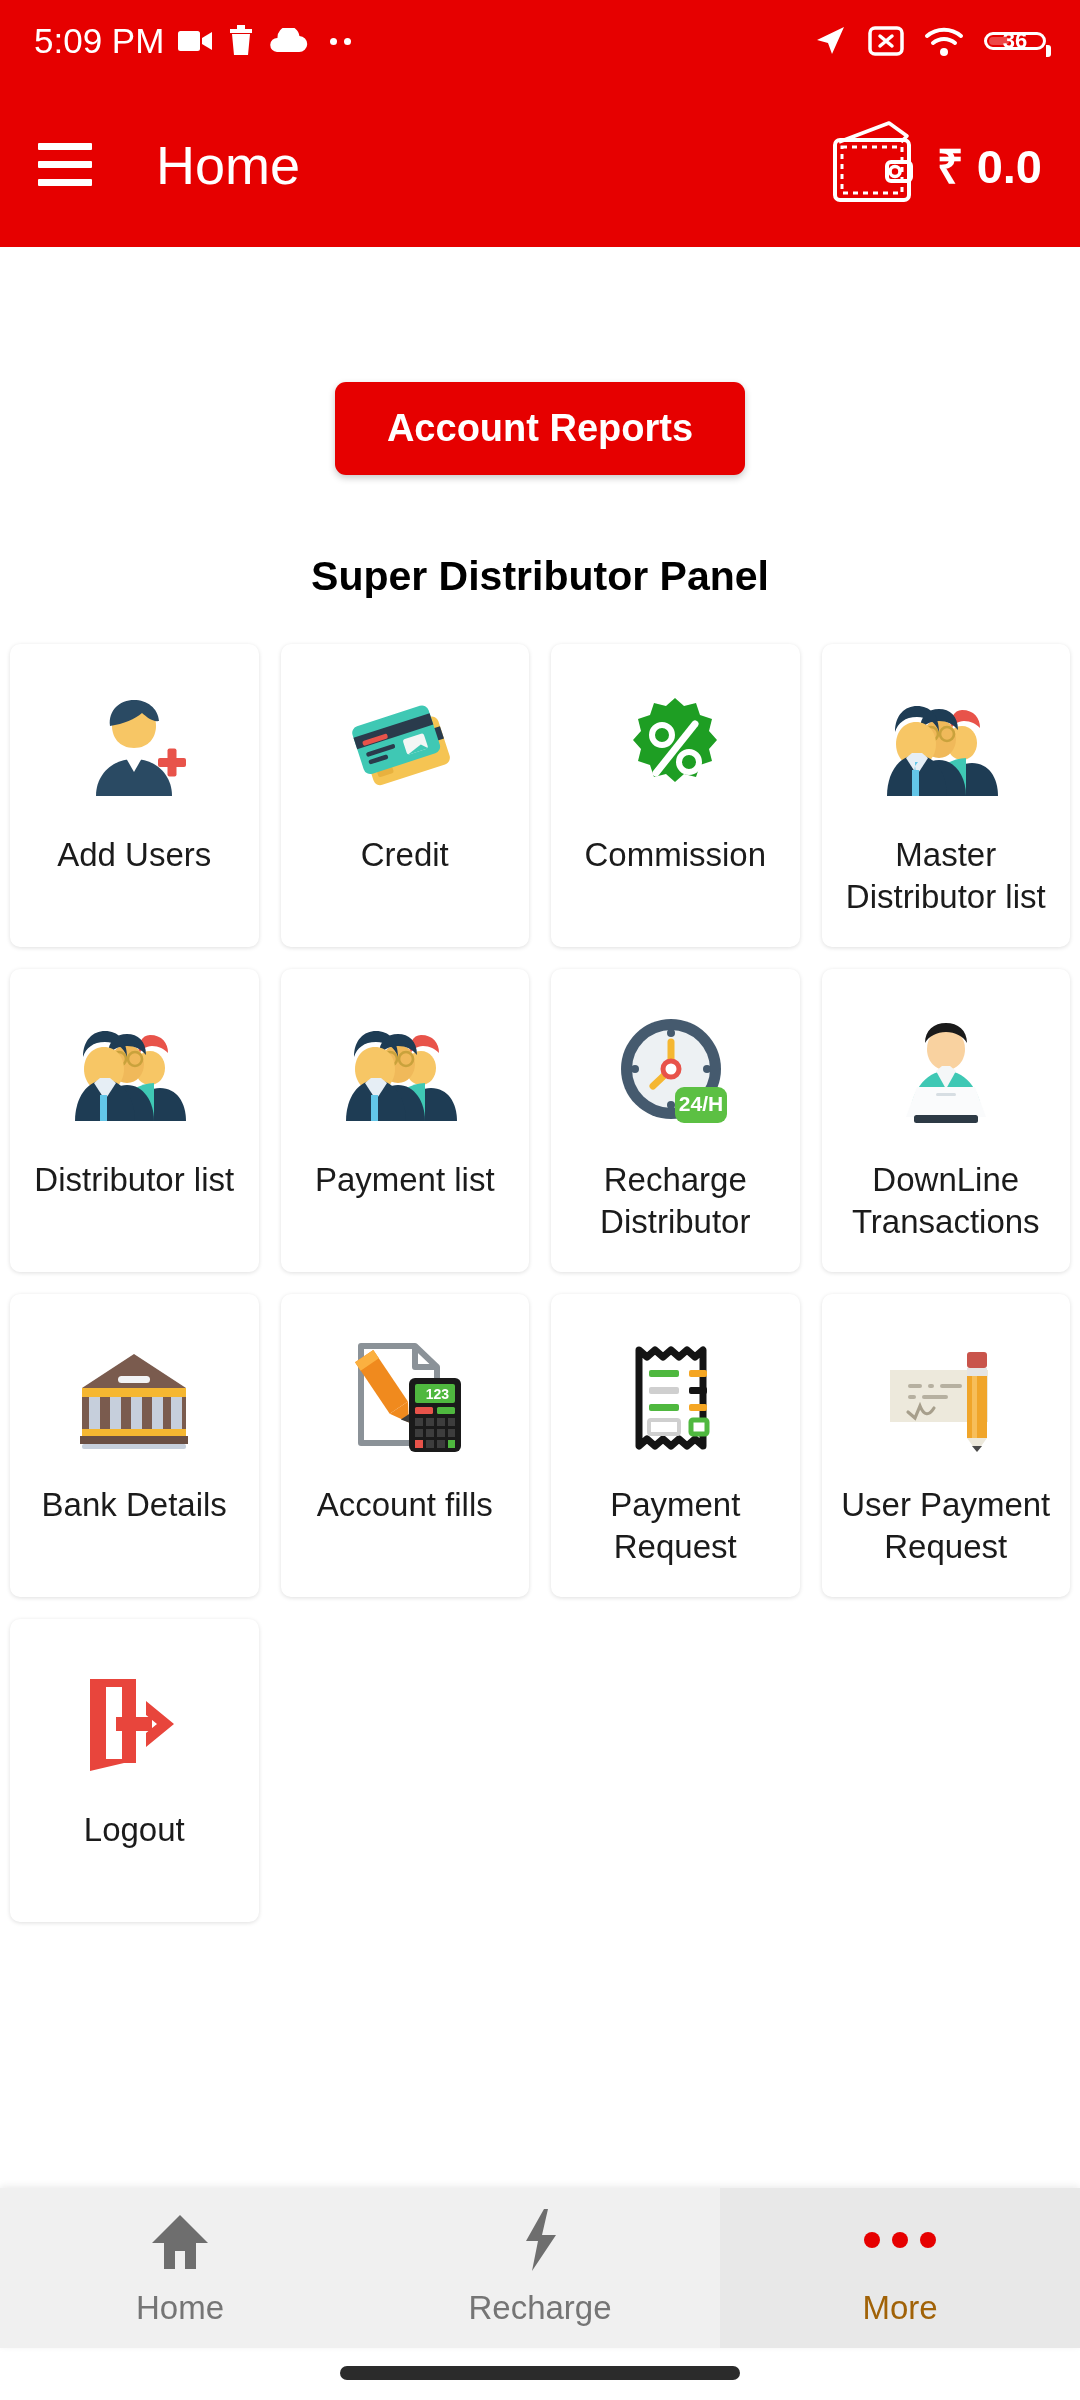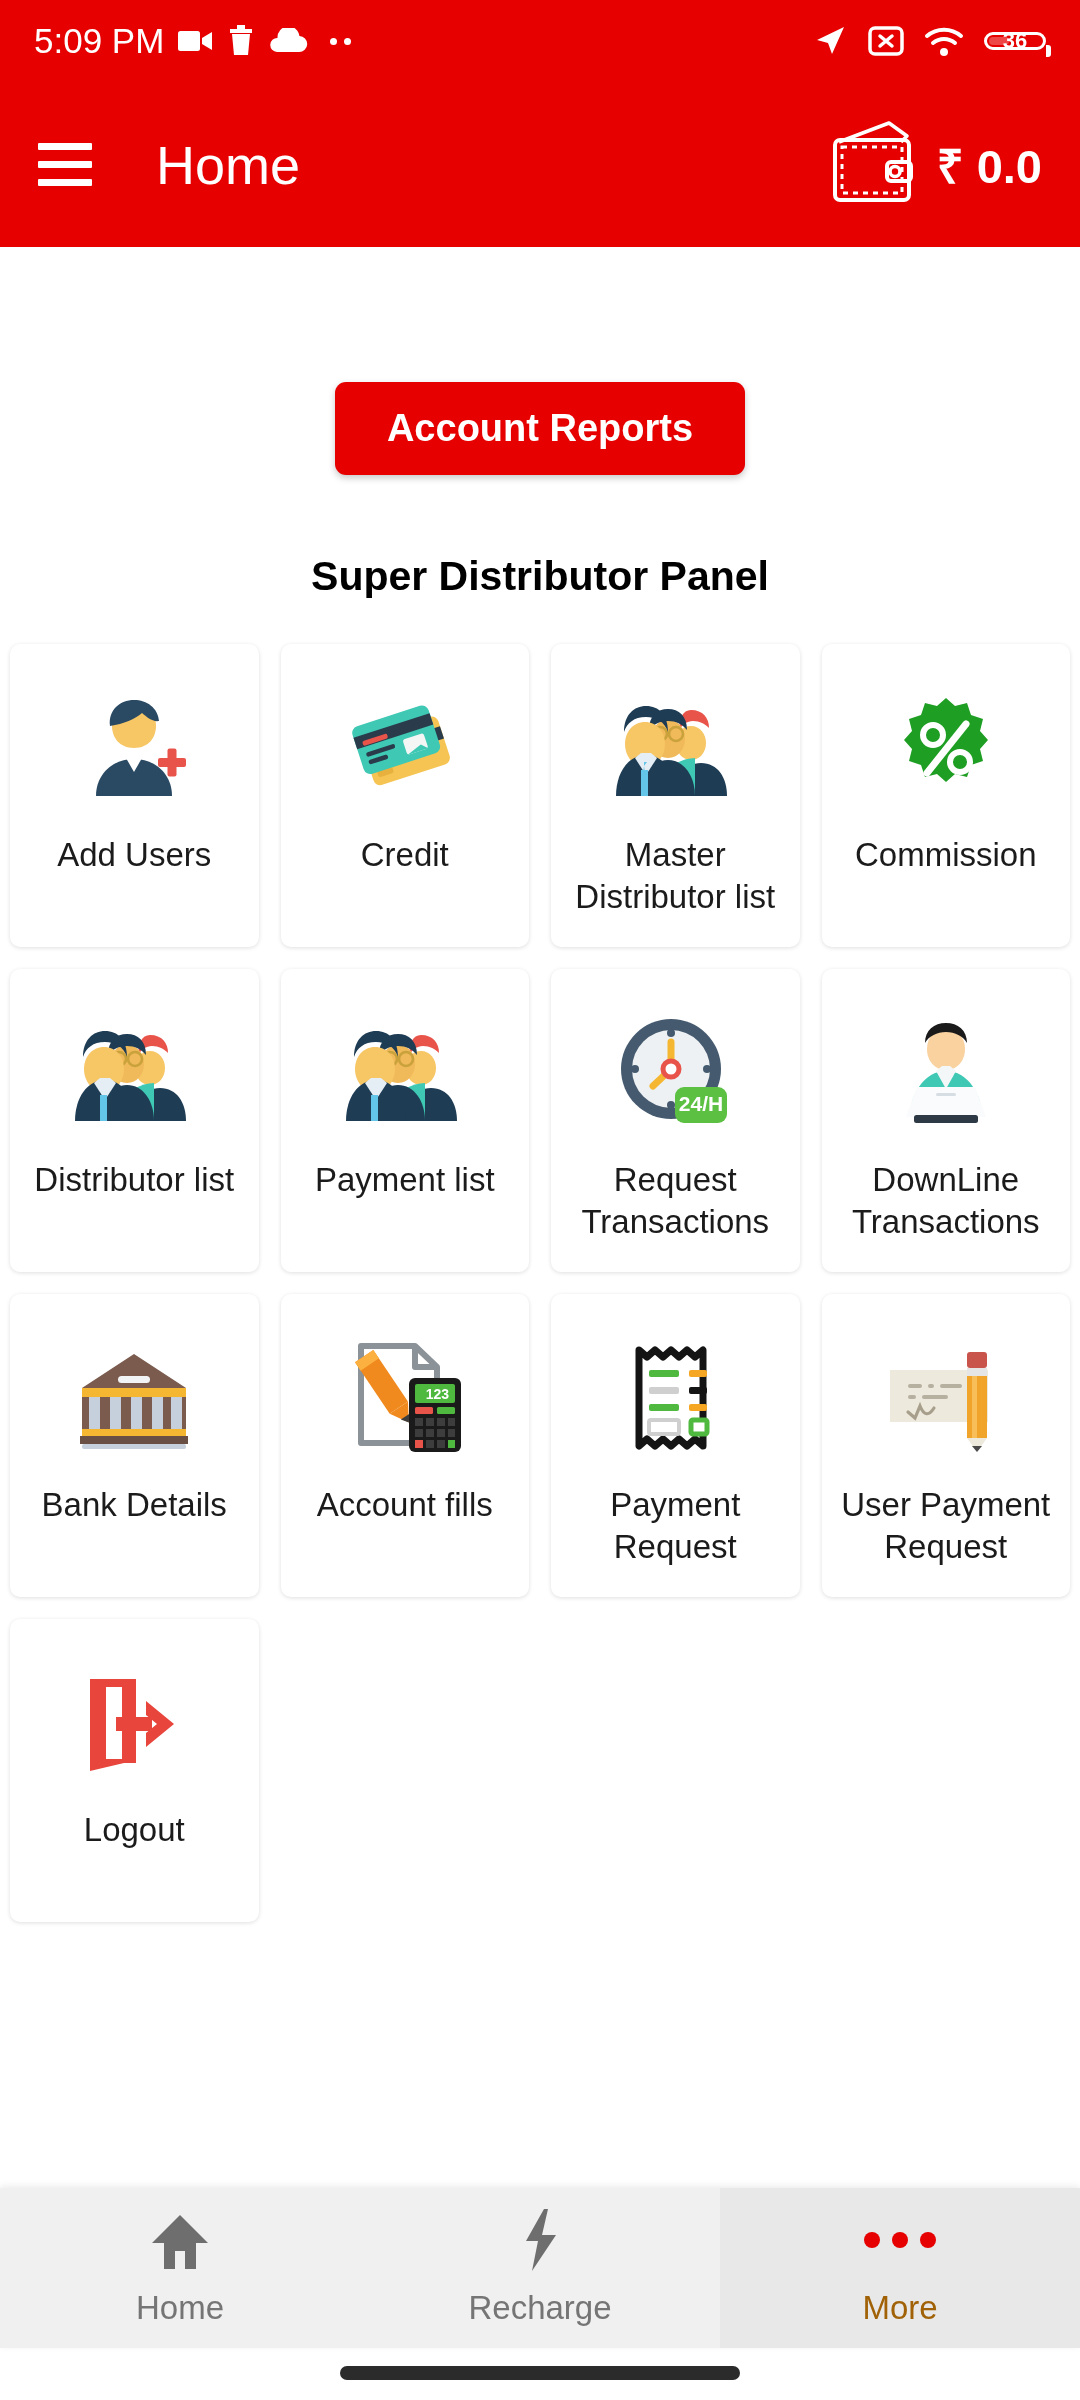--- a/index.html
+++ b/index.html
@@ -225,20 +225,32 @@
               <rect x="22" y="50" width="80" height="12" fill="#2A3B4C"></rect>
               <rect x="29" y="68" width="30" height="4.5" rx="2" fill="#2A3B4C"></rect>
               <rect x="29" y="76" width="20" height="4.5" rx="2" fill="#2A3B4C"></rect>
               <rect x="68" y="67" width="22" height="16" rx="2.5" fill="#F3F6F5"></rect>
               <path d="M68 83 l22 0 -6-6 z" fill="#3FC8B4"></path>
               <rect x="29" y="56" width="26" height="5" rx="2" fill="#E8534A"></rect>
             </g>
           </svg>
         </div>
         <div class="tile-label">Credit</div>
+      </div>
+
+      <div class="tile">
+        <div class="tile-icon">
+          <svg viewBox="0 0 124 124">
+            <path d="M62 12 l9 8 12-3 4 12 12 4 -3 12 8 9 -8 9 3 12 -12 4 -4 12 -12-3 -9 8 -9-8 -12 3 -4-12 -12-4 3-12 -8-9 8-9 -3-12 12-4 4-12 12 3z" fill="#1E9E23"></path>
+            <circle cx="49" cy="49" r="10" fill="none" stroke="#fff" stroke-width="6"></circle>
+            <circle cx="76" cy="76" r="10" fill="none" stroke="#fff" stroke-width="6"></circle>
+            <path d="M82 38 L43 87" stroke="#fff" stroke-width="7" stroke-linecap="round"></path>
+          </svg>
+        </div>
+        <div class="tile-label">Commission</div>
       </div>
 
       <div class="tile">
         <div class="tile-icon">
           <svg viewBox="0 0 124 124">
             <path d="M78 40 c-9 0-15 8-15 17 0 9 6 17 15 17 s15-8 15-17 c0-9-6-17-15-17z" fill="#F7C665"></path>
             <path d="M78 24 c12 0 18 8 18 18 -4-4 -9-7 -16-7 -6 0 -11 4 -13 8 -2-10 3-19 11-19z" fill="#E8534A"></path>
             <path d="M62 110 c0-18 9-33 26-33 s26 15 26 33z" fill="#1E3C54"></path>
             <path d="M62 78 c6-4 14-6 20-6 l0 38 -20 0z" fill="#3FC8B4"></path>
             <path d="M55 34 c-10 0-17 8-17 19 0 10 7 19 17 19 s17-9 17-19 c0-11-7-19-17-19z" fill="#F0B95A"></path>
@@ -254,32 +266,20 @@
             <path d="M31 80 l3-4 h-3z M31 80 l-2 14 4 0 -2-14z" fill="#63C6E8"></path>
             <rect x="28" y="84" width="7" height="26" fill="#63C6E8"></rect>
           </svg>
         </div>
         <div class="tile-label">Master Distributor list</div>
       </div>
 
       <div class="tile">
         <div class="tile-icon">
           <svg viewBox="0 0 124 124">
-            <path d="M62 12 l9 8 12-3 4 12 12 4 -3 12 8 9 -8 9 3 12 -12 4 -4 12 -12-3 -9 8 -9-8 -12 3 -4-12 -12-4 3-12 -8-9 8-9 -3-12 12-4 4-12 12 3z" fill="#1E9E23"></path>
-            <circle cx="49" cy="49" r="10" fill="none" stroke="#fff" stroke-width="6"></circle>
-            <circle cx="76" cy="76" r="10" fill="none" stroke="#fff" stroke-width="6"></circle>
-            <path d="M82 38 L43 87" stroke="#fff" stroke-width="7" stroke-linecap="round"></path>
-          </svg>
-        </div>
-        <div class="tile-label">Commission</div>
-      </div>
-
-      <div class="tile">
-        <div class="tile-icon">
-          <svg viewBox="0 0 124 124">
             <path d="M78 40 c-9 0-15 8-15 17 0 9 6 17 15 17 s15-8 15-17 c0-9-6-17-15-17z" fill="#F7C665"></path>
             <path d="M78 24 c12 0 18 8 18 18 -4-4 -9-7 -16-7 -6 0 -11 4 -13 8 -2-10 3-19 11-19z" fill="#E8534A"></path>
             <path d="M62 110 c0-18 9-33 26-33 s26 15 26 33z" fill="#1E3C54"></path>
             <path d="M62 78 c6-4 14-6 20-6 l0 38 -20 0z" fill="#3FC8B4"></path>
             <path d="M55 34 c-10 0-17 8-17 19 0 10 7 19 17 19 s17-9 17-19 c0-11-7-19-17-19z" fill="#F0B95A"></path>
             <path d="M36 44 c0-14 8-21 19-21 11 0 19 7 19 21 -5-6 -11-9 -19-9 -8 0-14 3-19 9z" fill="#1E3C54"></path>
             <path d="M28 110 c0-20 11-36 27-36 s27 16 27 36z" fill="#1E3C54"></path>
             <circle cx="47" cy="48" r="7" fill="none" stroke="#C9A23C" stroke-width="2.6"></circle>
             <circle cx="63" cy="48" r="7" fill="none" stroke="#C9A23C" stroke-width="2.6"></circle>
             <path d="M54 48 h2" stroke="#C9A23C" stroke-width="2.6"></path>
@@ -325,21 +325,21 @@
             <circle cx="94" cy="58" r="4" fill="#455A6E"></circle>
             <circle cx="58" cy="94" r="4" fill="#455A6E"></circle>
             <circle cx="22" cy="58" r="4" fill="#455A6E"></circle>
             <path d="M58 58 L58 31" stroke="#F5B731" stroke-width="7" stroke-linecap="round"></path>
             <path d="M58 58 L40 75" stroke="#F5B731" stroke-width="7" stroke-linecap="round"></path>
             <circle cx="58" cy="58" r="8" fill="#fff" stroke="#E8534A" stroke-width="5"></circle>
             <rect x="62" y="76" width="52" height="36" rx="9" fill="#5CC043"></rect>
             <text x="88" y="100" font-family="'Liberation Sans',sans-serif" font-size="21" font-weight="bold" fill="#fff" text-anchor="middle">24/H</text>
           </svg>
         </div>
-        <div class="tile-label">Request Transactions</div>
+        <div class="tile-label">Recharge Distributor</div>
       </div>
 
       <div class="tile">
         <div class="tile-icon">
           <svg viewBox="0 0 124 124">
             <path d="M62 18 c-12 0-19 9-19 20 0 12 8 21 19 21 s19-9 19-21 c0-11-7-20-19-20z" fill="#F9D2A0"></path>
             <path d="M41 32 c0-13 9-20 21-20 12 0 21 7 21 20 -4-7 -12-11 -21-11 -9 0-17 4-21 11z" fill="#1A1A1A"></path>
             <path d="M26 106 c0-22 14-46 36-46 s36 24 36 46z" fill="#3FC8B4"></path>
             <path d="M52 60 l10 18 10-18 -6-5 h-8z" fill="#F4F7F8"></path>
             <path d="M33 76 l58 0 11 30 -80 0z" fill="#FAFBFC"></path>

